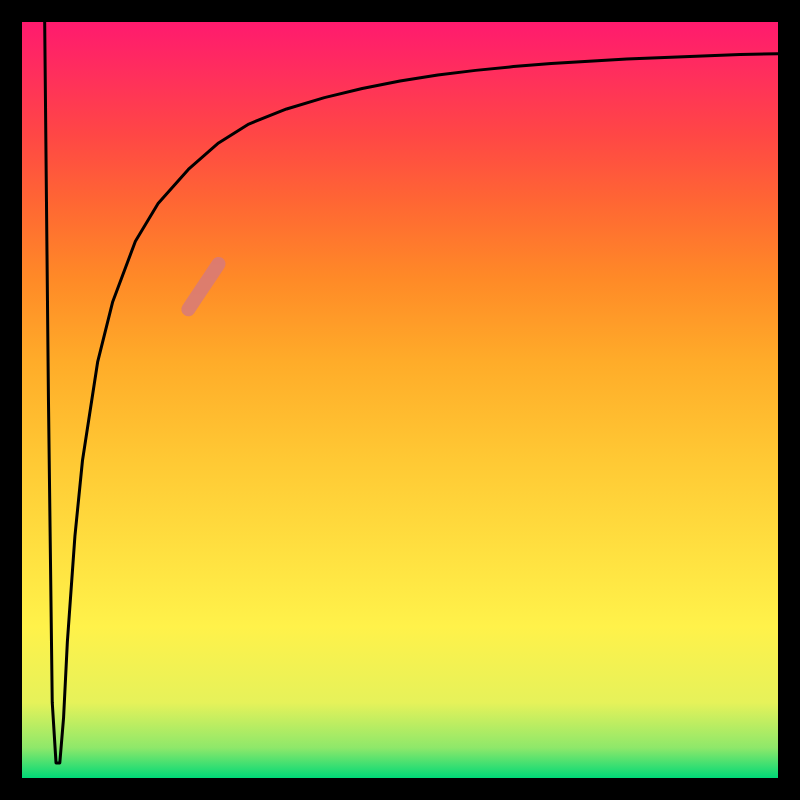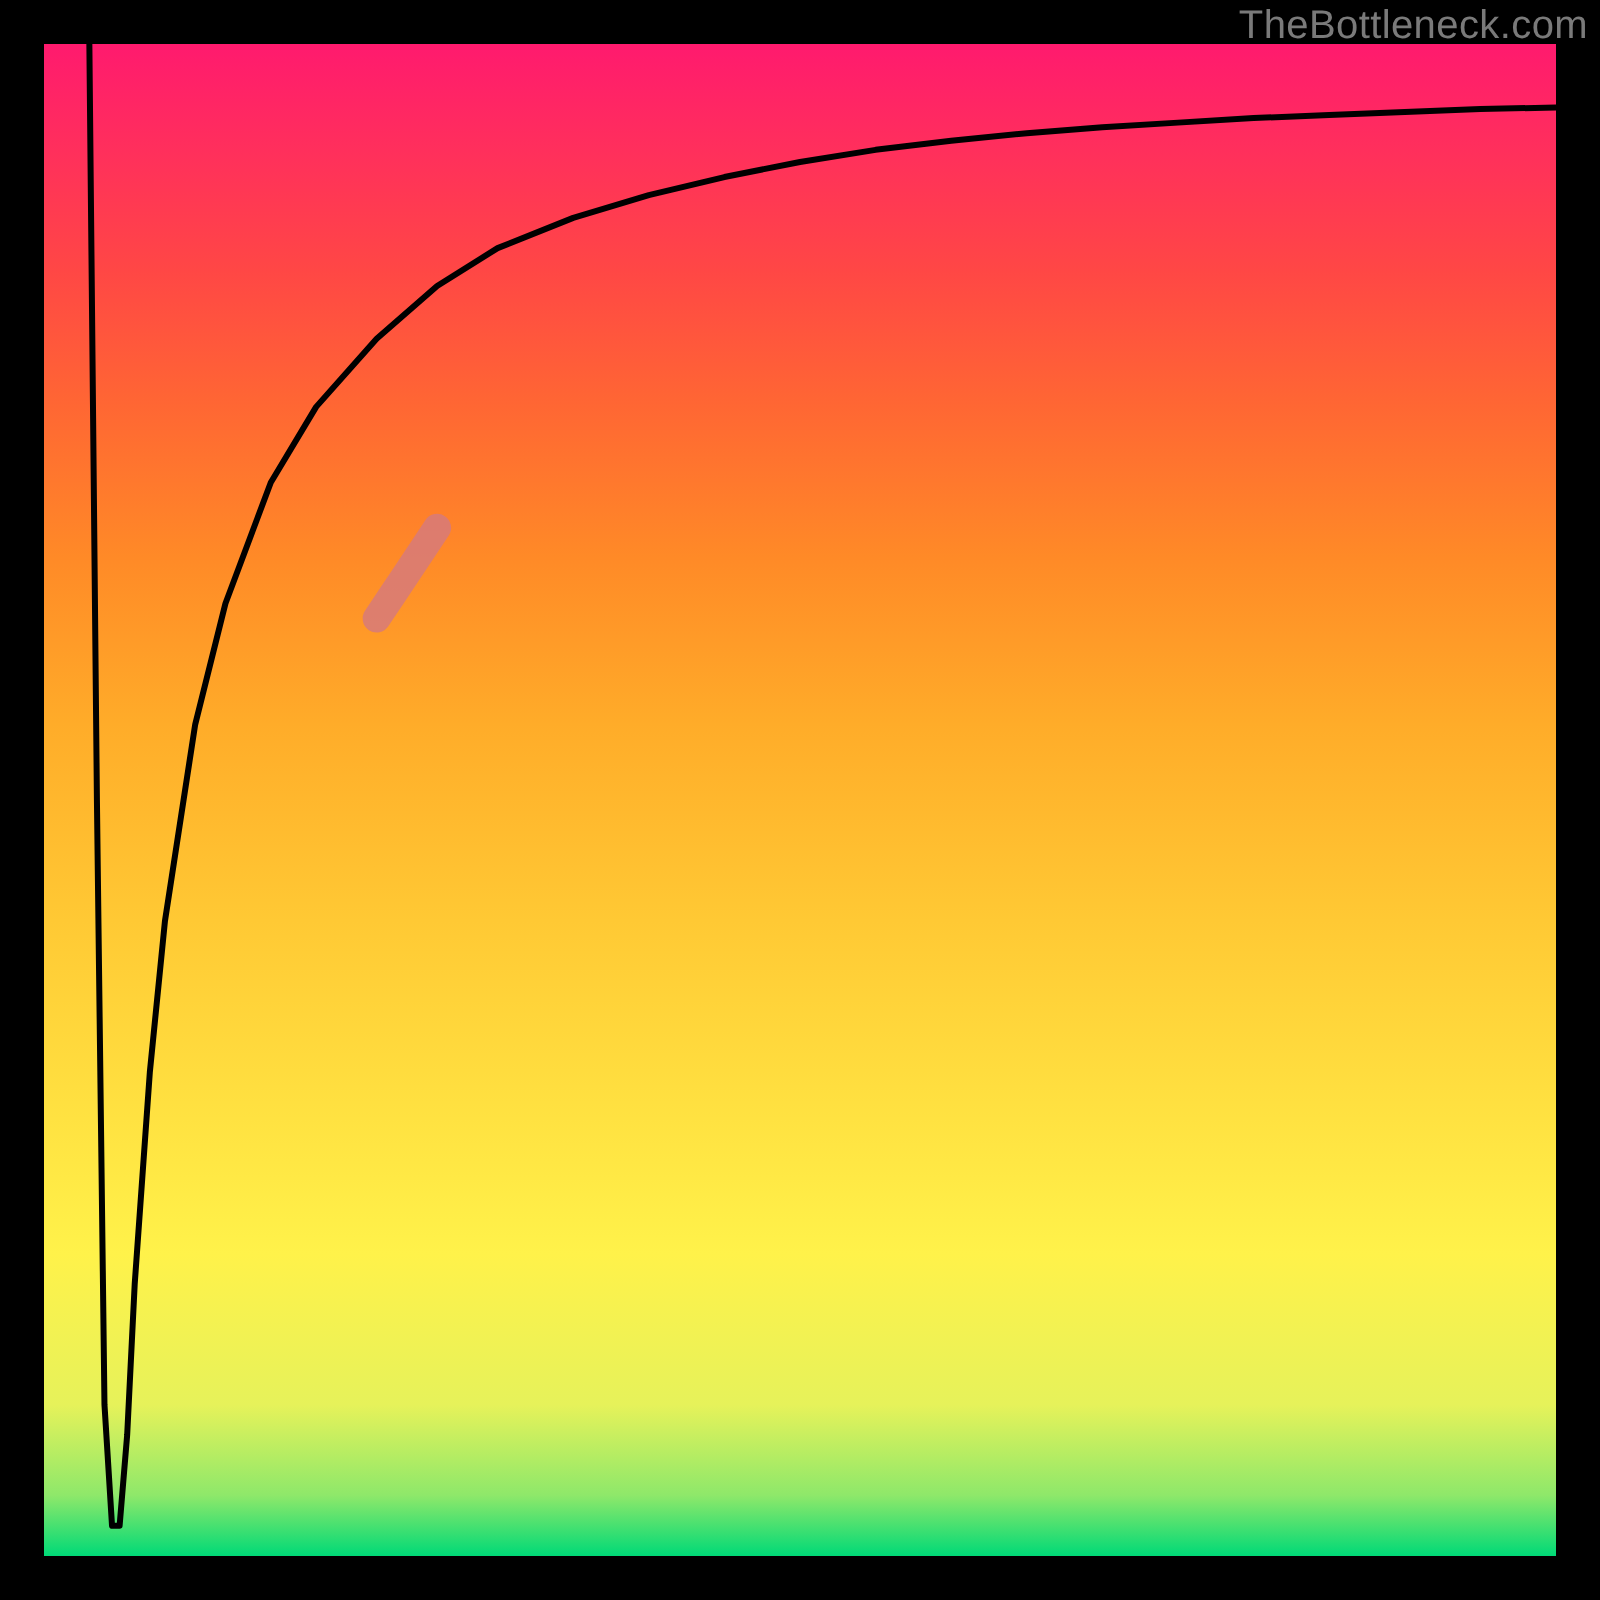--- a/index.html
+++ b/index.html
@@ -60,14 +60,13 @@
 </head>
 <body>
 
 <div class="frame">
   <div class="plot-area">
     <svg class="curve" viewBox="0 0 756 756" preserveAspectRatio="none">
       <path id="main-curve" fill="none" stroke="#000000" stroke-width="3" stroke-linecap="round" stroke-linejoin="round" d="M22.68 0.00 L26.46 378.00 L30.24 680.40 L34.02 740.88 L37.80 740.88 L41.58 695.52 L45.36 619.92 L52.92 514.08 L60.48 438.48 L75.60 340.20 L90.72 279.72 L113.40 219.24 L136.08 181.44 L166.32 147.42 L196.56 120.96 L226.80 102.06 L264.60 86.94 L302.40 75.60 L340.20 66.53 L378.00 58.97 L415.80 52.92 L453.60 48.38 L491.40 44.60 L529.20 41.58 L567.00 39.31 L604.80 37.04 L642.60 35.53 L680.40 34.02 L718.20 32.51 L756.00 31.75"></path>
       <path id="highlight-curve" fill="none" stroke="#d77a7a" stroke-width="14" stroke-linecap="round" stroke-linejoin="round" opacity="0.85" d="M166.32 287.28 L173.88 275.94 L181.44 264.60 L189.00 253.26 L196.56 241.92"></path>
     </svg>
   </div>
-  <div class="attribution">TheBottleneck.com</div>
 </div>
 
 </body></html>

